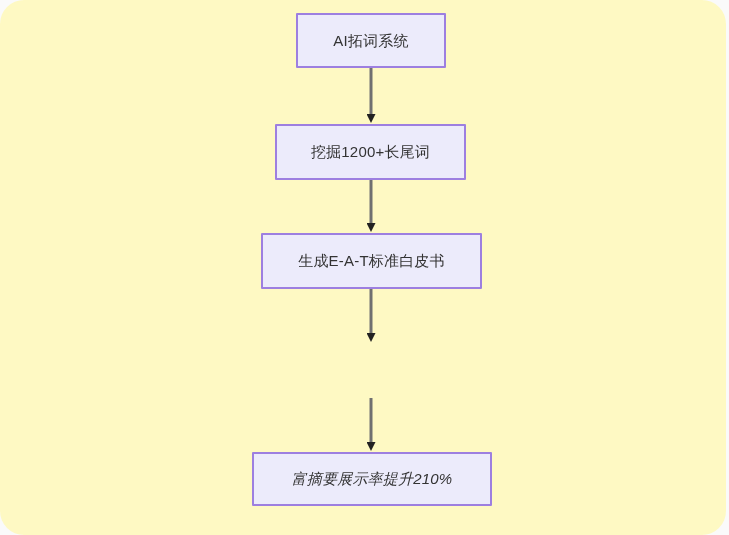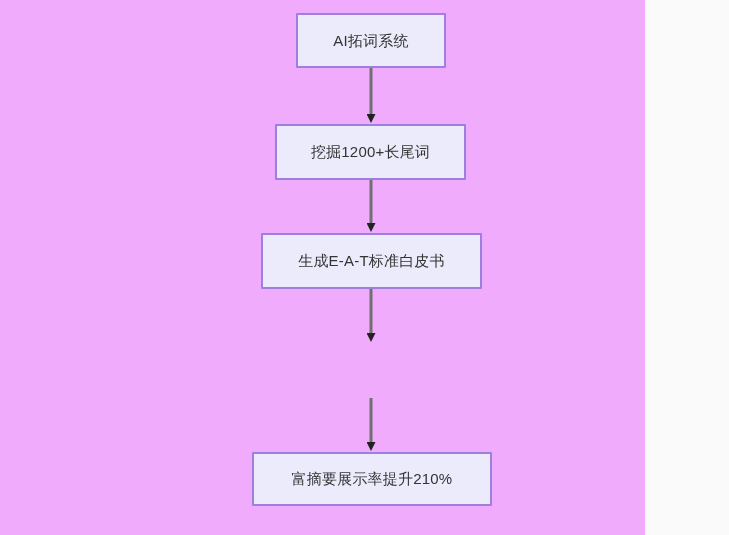--- a/index.html
+++ b/index.html
@@ -8,23 +8,24 @@
   }
   body {
     width: 729px;
     height: 535px;
     background: #fafafa;
     font-family: "Liberation Sans", "DejaVu Sans", sans-serif;
     overflow: hidden;
   }
   #flowchart {
     position: relative;
-    width: 645px;
+    width: 726px;
     height: 535px;
-    background: #f0abfc;
+    background: #fef9c3;
+    border-radius: 24px;
   }
   .edge-layer {
     position: absolute;
     left: 0;
     top: 0;
     width: 729px;
     height: 535px;
     pointer-events: none;
   }
   .node {
@@ -43,21 +44,21 @@
     font-size: 15px;
     line-height: 1.3;
     letter-spacing: 0.2px;
     white-space: nowrap;
     font-family: "Liberation Sans", "DejaVu Sans", sans-serif;
   }
   #node-1 { left: 296px; top: 13px;  width: 150px; height: 55px; }
   #node-2 { left: 275px; top: 124px; width: 191px; height: 56px; }
   #node-3 { left: 261px; top: 233px; width: 221px; height: 56px; text-align: center; }
   #node-4 { left: 265px; top: 343px; width: 212px; height: 55px; }
-  #node-5 { left: 252px; top: 452px; width: 240px; height: 54px; }
+  #node-5 { left: 252px; top: 452px; width: 240px; height: 54px; font-style: italic; }
 </style>
 </head>
 <body>
 
 <div id="flowchart">
 
   <svg class="edge-layer" width="729" height="535" viewBox="0 0 729 535" xmlns="http://www.w3.org/2000/svg">
     <defs>
       <marker id="arrowhead" markerWidth="10" markerHeight="9" refX="1" refY="4.5" orient="auto" markerUnits="userSpaceOnUse">
         <path d="M 0 0 L 9 4.5 L 0 9 z" fill="#222222"></path>

